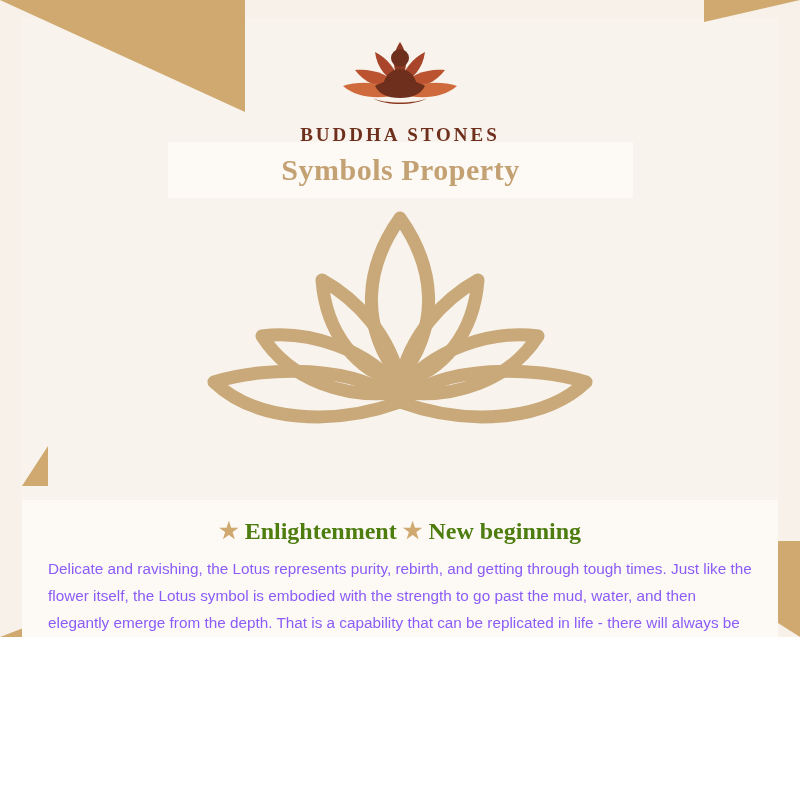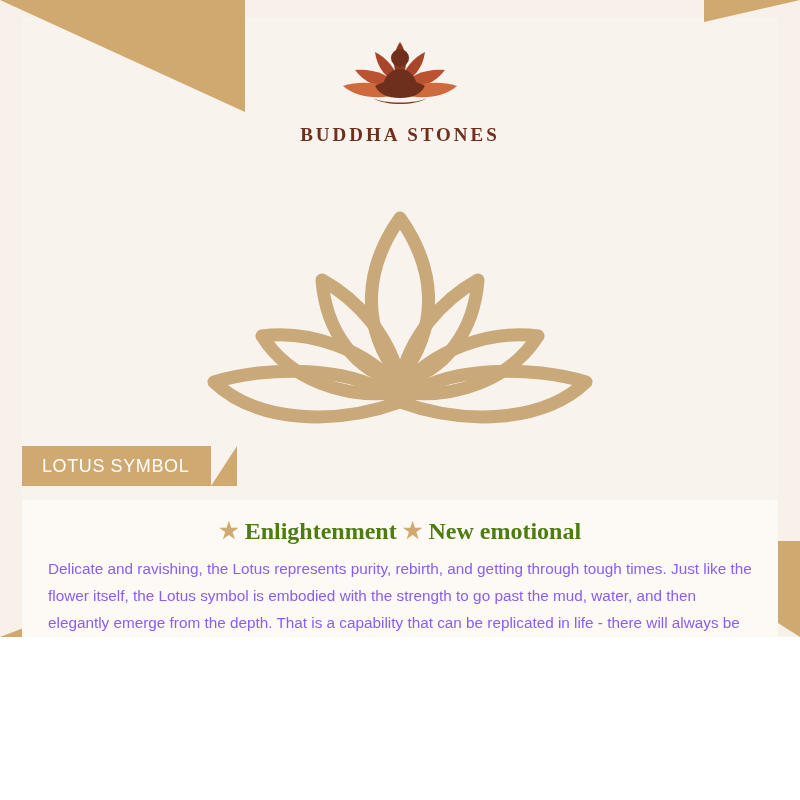--- a/index.html
+++ b/index.html
@@ -217,47 +217,49 @@
         <path d="M70 62 C76 58 86 56 95 56 C104 56 114 58 120 62 C116 70 108 74 95 74 C82 74 74 70 70 62 Z"></path>
       </g>
 
       <g fill="#8d3a22">
         <path d="M68 74 C80 82 110 82 122 74 C112 80 78 80 68 74 Z"></path>
       </g>
     </svg>
     <div class="brand-name">BUDDHA STONES</div>
   </div>
 
+  <div class="title-banner">
+    <h1>Symbols Property</h1>
+  </div>
 
   <div class="lotus-wrap">
     <svg viewBox="0 0 440 300" width="440" height="300">
       <g fill="none" stroke="#c9a879" stroke-width="13" stroke-linejoin="round" stroke-linecap="round">
 
         <path d="M220 22 C186 70 178 128 220 182 C262 128 254 70 220 22 Z"></path>
 
         <path d="M220 186 C176 176 146 136 142 84 C178 104 210 140 220 186 Z"></path>
         <path d="M220 186 C264 176 294 136 298 84 C262 104 230 140 220 186 Z"></path>
 
         <path d="M220 196 C166 204 110 184 82 140 C126 134 190 152 220 196 Z"></path>
         <path d="M220 196 C274 204 330 184 358 140 C314 134 250 152 220 196 Z"></path>
 
         <path d="M220 206 C154 230 76 226 34 186 C86 170 176 168 220 206 Z"></path>
         <path d="M220 206 C286 230 364 226 406 186 C354 170 264 168 220 206 Z"></path>
       </g>
     </svg>
   </div>
 
   <div class="ribbon">
-    <div class="ribbon-body">LOTUS SYMBOL</div>
     <div class="ribbon-tail"></div>
   </div>
 
   <div class="body-panel">
     <p class="subtitle">
       <span class="star">★</span>
       <span class="kw">Enlightenment</span>
       <span class="star">★</span>
-      <span class="kw">New emotional</span>
+      <span class="kw">New beginning</span>
     </p>
     <p class="paragraph">Delicate and ravishing, the Lotus represents purity, rebirth, and getting through tough times. Just like the flower itself, the Lotus symbol is embodied with the strength to go past the mud, water, and then elegantly emerge from the depth. That is a capability that can be replicated in life - there will always be tough, murky times, but everything eventually resolves. Lotus will remind you to have faith and persevere, as hardships do not last forever. Enlightenment awaits and you should just remain patient and resilient. Both subtle and strong, this symbol is a contradiction, reminding us that compassion and emotional intensity is not a sign of weakness.</p>
   </div>
 
 </div>
 
 </body></html>

